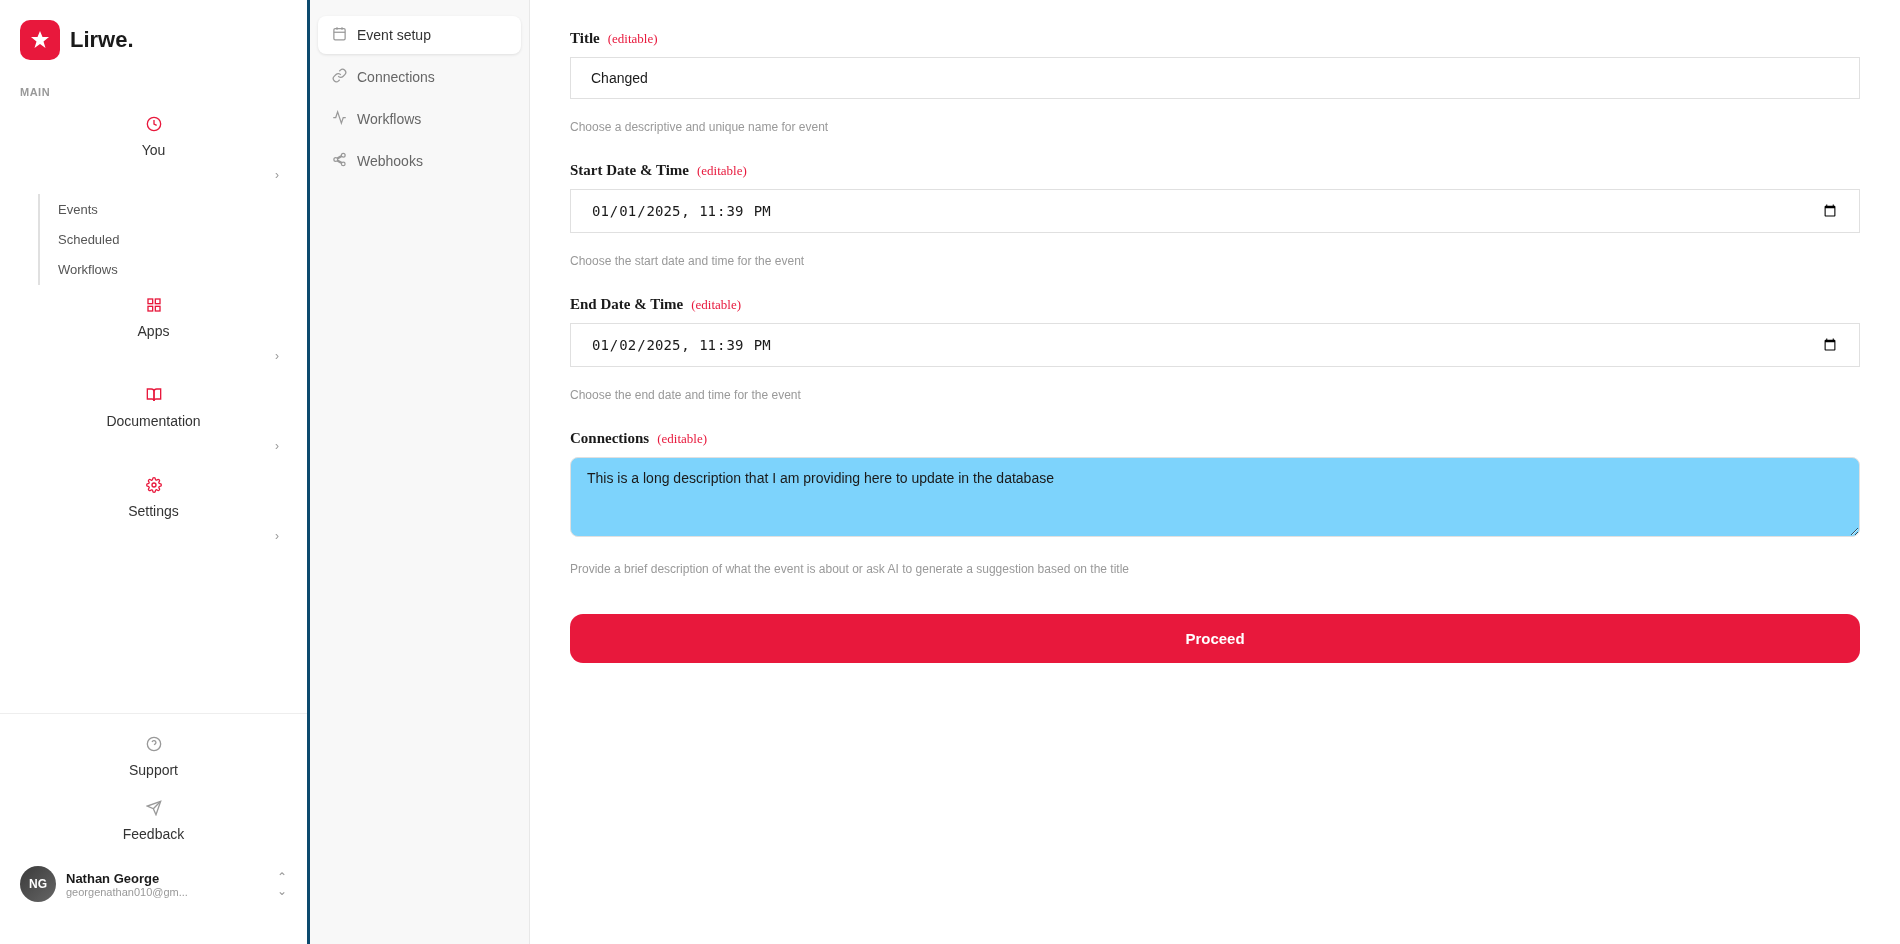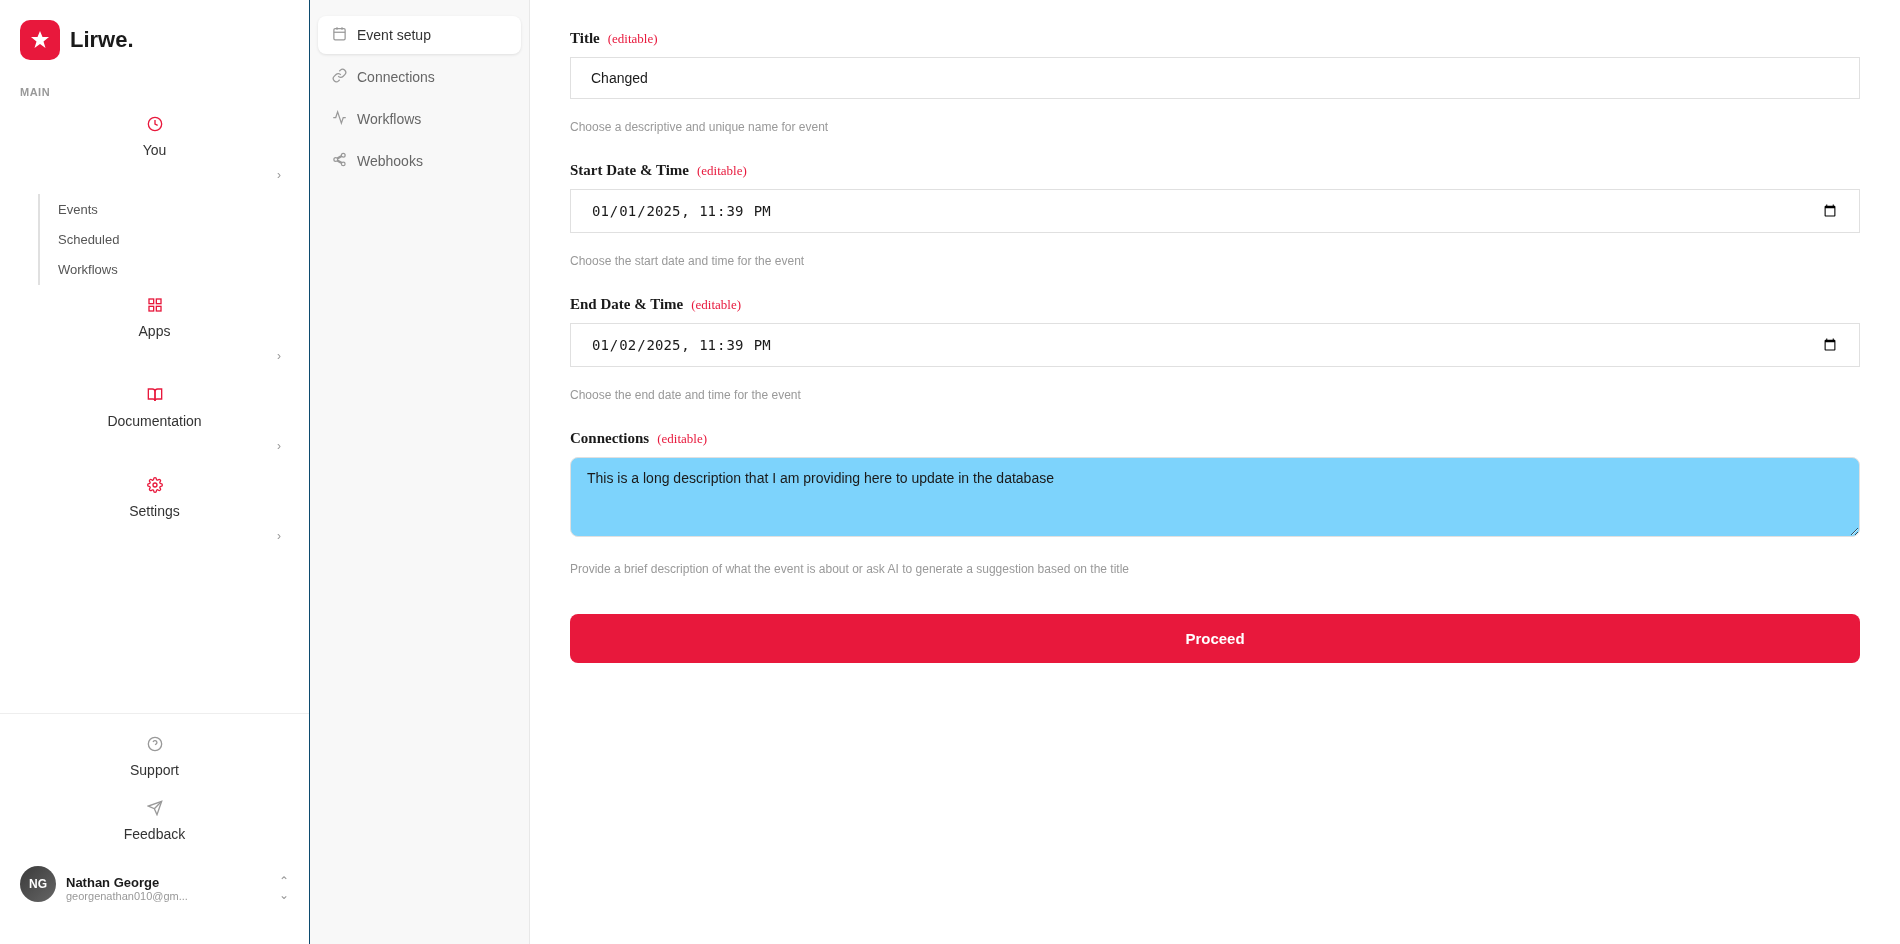--- a/index.html
+++ b/index.html
@@ -3,21 +3,21 @@
   <meta charset="utf-8">
   <style>
     * { box-sizing: border-box; margin: 0; padding: 0; }
     body { font-family: -apple-system, BlinkMacSystemFont, 'Segoe UI', sans-serif; background: #f5f5f5; display: flex; height: 100vh; overflow: hidden; }
 
     
     .sidebar {
       width: 310px;
       min-width: 310px;
       background: #fff;
-      border-right: 1px solid #0c4a6e;
+      border-right: 3px solid #0c4a6e;
       display: flex;
       flex-direction: column;
       height: 100vh;
       overflow-y: auto;
       padding-bottom: 20px;
     }
 
     .sidebar-logo {
       display: flex;
       align-items: center;
@@ -96,21 +96,21 @@
     .sidebar-spacer { flex: 1; }
 
     .sidebar-bottom {
       padding: 10px 0;
       border-top: 1px solid #eee;
       margin-top: 10px;
     }
 
     .user-profile {
       display: flex;
-      align-items: flex-end;
+      align-items: center;
       padding: 12px 20px;
       cursor: pointer;
       gap: 10px;
     }
 
     .user-avatar {
       width: 36px;
       height: 36px;
       border-radius: 50%;
       background: #ccc;
@@ -230,21 +230,21 @@
       min-height: 80px;
       font-family: inherit;
     }
 
     .proceed-btn {
       width: 100%;
       padding: 16px;
       background: #e8183c;
       color: white;
       border: none;
-      border-radius: 8px;
+      border-radius: 13px;
       font-size: 15px;
       font-weight: 600;
       cursor: pointer;
       margin-top: 10px;
     }
   </style>
 </head>
 <body>
 
 <div class="sidebar">

